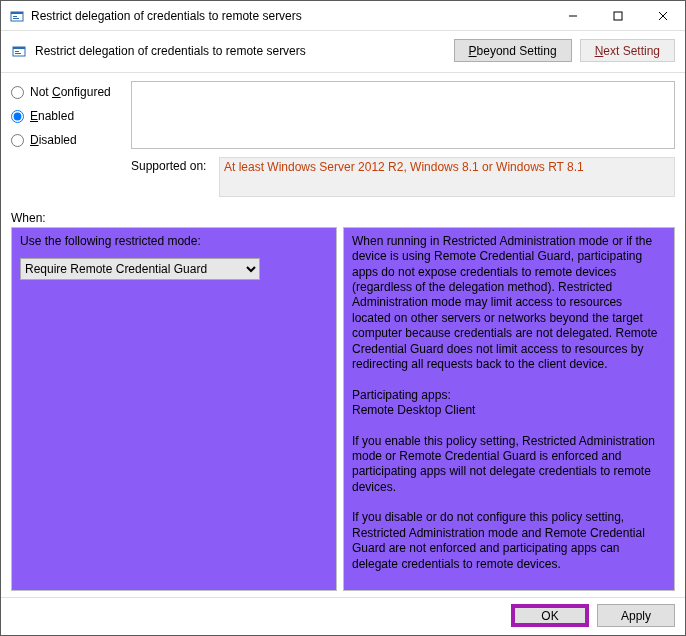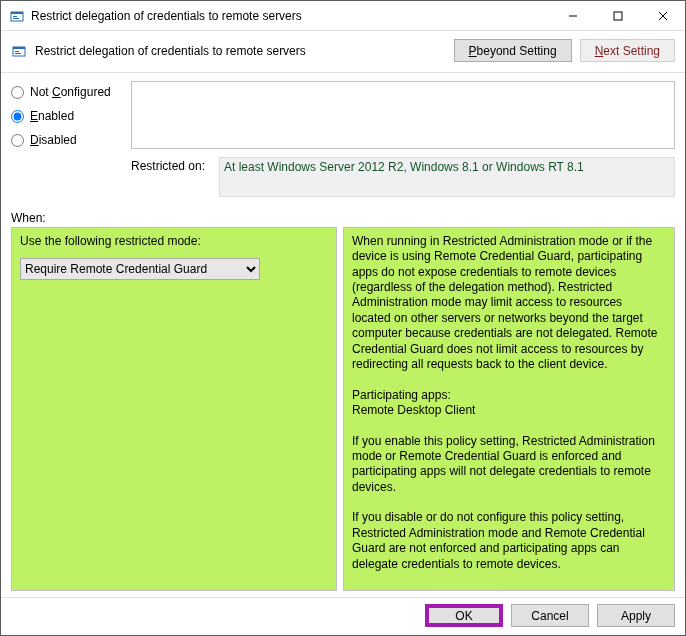--- a/index.html
+++ b/index.html
@@ -72,37 +72,37 @@
     font: inherit;
     resize: none;
     padding: 2px;
   }
   .supported-box {
     flex: 1;
     height: 40px;
     border: 1px solid #dcdcdc;
     background: #f0f0f0;
     padding: 2px 4px;
-    color: #14532d;
+    color: #c2410c;
     overflow-y: scroll;
   }
   .labels-row {
     display: flex;
     padding: 6px 10px 2px 10px;
   }
   .labels-row .l { width: 326px; }
   .panels {
     display: flex;
     padding: 0 10px 6px 10px;
     flex: 1;
     min-height: 0;
   }
   .panel {
     border: 1px solid #c0c0c0;
-    background: #bef264;
+    background: #8b5cf6;
     padding: 6px 8px;
   }
   .panel.options { width: 326px; margin-right: 6px;}
   .panel.help { flex: 1; display:flex; flex-direction:column; }
   .help-text {
     flex: 1;
     overflow-y: scroll;
     white-space: pre-wrap;
     line-height: 1.28;
     padding-right: 2px;
@@ -193,21 +193,21 @@
     <div class="radio-row">
       <input type="radio" name="st" id="r3" style="">
       <label for="r3"><span class="ul">D</span>isabled</label>
     </div>
   </div>
   <div class="fields">
     <div class="field-row">
       <textarea class="comment-box" style=""></textarea>
     </div>
     <div class="field-row">
-      <div class="field-label">Restricted on:</div>
+      <div class="field-label">Supported on:</div>
       <div class="supported-box">At least Windows Server 2012 R2, Windows 8.1 or Windows RT 8.1</div>
     </div>
   </div>
 </div>
 
 <div class="labels-row">
   <div>When:</div>
 </div>
 
 <div class="panels">
@@ -224,15 +224,14 @@
 Remote Desktop Client
 
 If you enable this policy setting, Restricted Administration mode or Remote Credential Guard is enforced and participating apps will not delegate credentials to remote devices.
 
 If you disable or do not configure this policy setting, Restricted Administration mode and Remote Credential Guard are not enforced and participating apps can delegate credentials to remote devices.</div>
   </div>
 </div>
 
 <div class="footer">
   <button class="btn default">OK</button>
-  <button class="btn">Cancel</button>
   <button class="btn">Apply</button>
 </div>
 
 </body></html>

